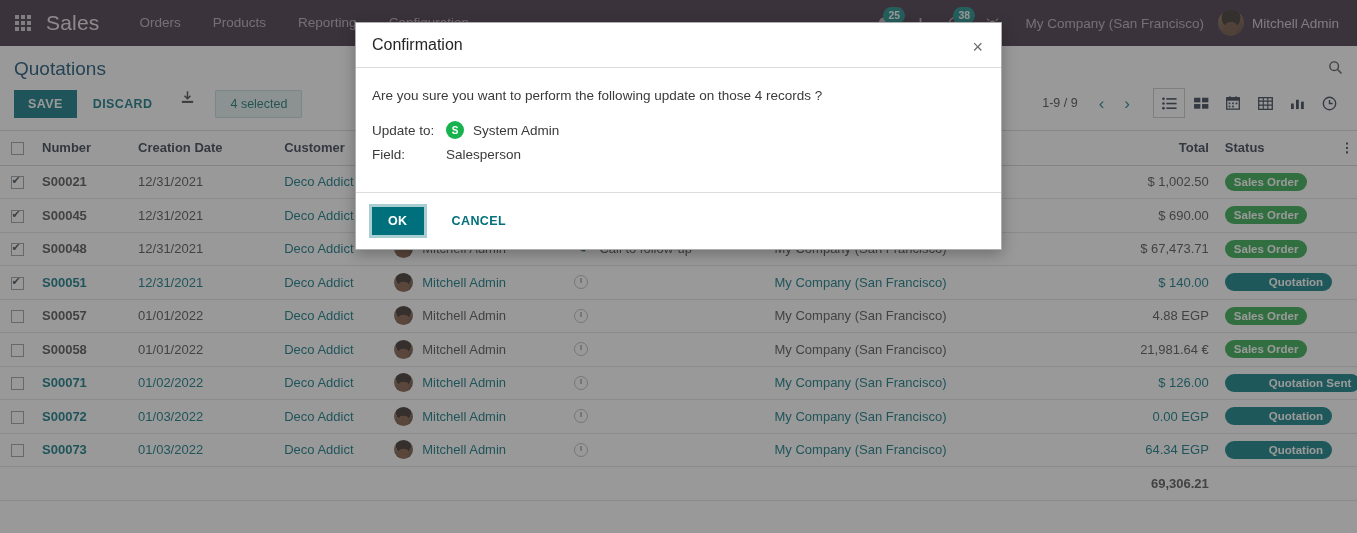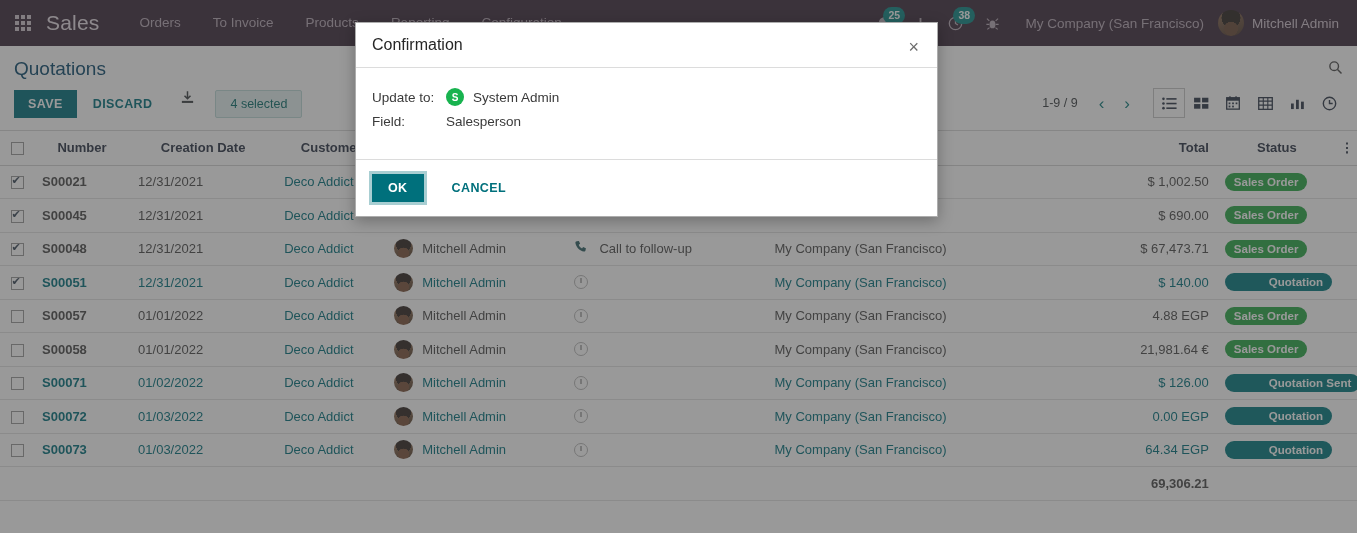--- a/index.html
+++ b/index.html
@@ -70,21 +70,21 @@
     width: 32px; height: 30px; display: flex; align-items: center; justify-content: center;
     color: #2d3748; font-size: 14px; cursor: pointer; border: 1px solid transparent;
   }
   .vbtn.active { border: 1px solid #c6c6c6; background: #fff; }
 
   
   .list-wrap { position: absolute; top: 131px; left: 0; width: 1357px; height: 402px; background: #fff; overflow: hidden; }
   table.olist { width: 1357px; border-collapse: collapse; table-layout: fixed; }
   table.olist th {
     height: 34px; font-size: 13px; color: #2b3445; font-weight: bold;
-    text-align: center; border-bottom: 1px solid #d3d3d3; padding: 0 8px; vertical-align: middle;
+    text-align: left; border-bottom: 1px solid #d3d3d3; padding: 0 8px; vertical-align: middle;
   }
   table.olist td {
     height: 33.5px; font-size: 13px; color: #4a4a4a;
     border-bottom: 1px solid #e2e2e2; padding: 0 8px; vertical-align: middle; white-space: nowrap;
   }
   .c-check { width: 34px; text-align: center !important; padding: 0 !important; }
   .c-number { width: 96px; }
   .c-date { width: 146px; }
   .c-customer { width: 110px; }
   .c-sales { width: 180px; }
@@ -130,21 +130,21 @@
   .badge-so { background: #28a745; }
   .badge-q { background: #00787d; padding-left: 44px; }
   .opt-dots { color: #2b3445; font-size: 13px; letter-spacing: 0; line-height: 1; }
   .foot-row td { border-bottom: none; height: 40px; font-weight: bold; color: #1f2937; font-size: 13px; }
 
   
   .backdrop {
     position: absolute; inset: 0; background: rgba(60,60,60,0.52); z-index: 40;
   }
   .dialog {
-    position: absolute; left: 355px; top: 22px; width: 583px;
+    position: absolute; left: 355px; top: 22px; width: 647px;
     background: #fff; border: 1px solid #adadad; box-shadow: 0 4px 14px rgba(0,0,0,.28);
     z-index: 50;
   }
   .dlg-head {
     height: 45px; border-bottom: 1px solid #dcdcdc; display: flex;
     align-items: center; padding: 0 16px; position: relative;
   }
   .dlg-title { font-size: 16px; color: #262626; }
   .dlg-close {
     position: absolute; right: 14px; top: 13px; font-size: 18px; color: #6d6d6d;
@@ -185,21 +185,20 @@
           <i></i>
           <i></i>
           <i></i>
           <i></i>
           <i></i>
           <i></i>
       </div>
     </div>
     <div class="brand">Sales</div>
     <div class="nav-item">Orders</div>
-    <div class="nav-item">To Invoice</div>
     <div class="nav-item">Products</div>
     <div class="nav-item">Reporting</div>
     <div class="nav-item">Configuration</div>
     <div class="nav-spacer"></div>
     <div class="nav-right">
       <div class="sysicon">
         <svg width="15" height="15" viewBox="0 0 16 16">
           <path fill="#b7a9b6" d="M8 1C4 1 1 3.5 1 6.5c0 1.6.9 3 2.3 4L2.6 13l2.9-1.3c.8.2 1.6.3 2.5.3 4 0 7-2.5 7-5.5S12 1 8 1z"></path>
         </svg>
         <span class="badge-count">25</span>
@@ -527,20 +526,21 @@
   </div>
 
   <div class="backdrop"></div>
 
   <div class="dialog">
     <div class="dlg-head">
       <span class="dlg-title">Confirmation</span>
       <button class="dlg-close">×</button>
     </div>
     <div class="dlg-body">
+      <div class="dlg-question">Are you sure you want to perform the following update on those 4 records ?</div>
       <div class="kv-row">
         <span class="kv-label">Update to:</span>
         <span class="kv-value">
           <span class="s-avatar">S</span>
           <span>System Admin</span>
         </span>
       </div>
       <div class="kv-row">
         <span class="kv-label">Field:</span>
         <span class="kv-value">Salesperson</span>

